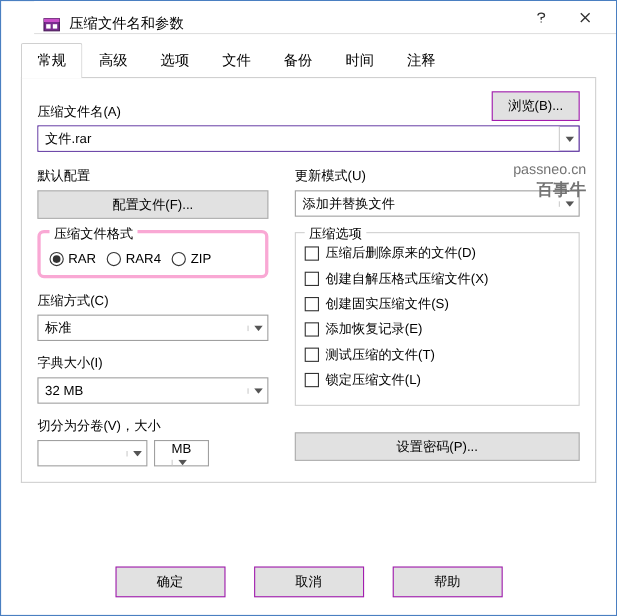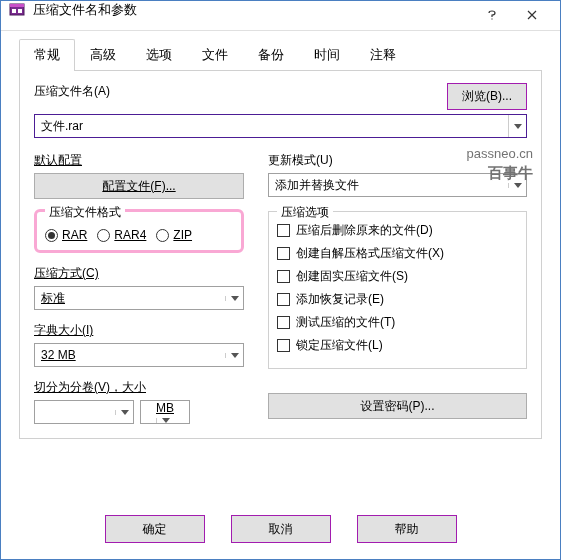--- a/index.html
+++ b/index.html
@@ -1,38 +1,38 @@
 <!DOCTYPE html>
 <html><head>
 <meta charset="utf-8">
 <style>
 * { box-sizing: border-box; margin: 0; padding: 0; font-family: "Microsoft YaHei", "Segoe UI", sans-serif; font-size: 12px; }
 body { background: #fff; }
 .window { width: 561px; height: 560px; border: 1px solid #4a7fc1; background: #fff; display: flex; flex-direction: column; }
-.titlebar { height: 30px; background: #fff; display: flex; align-items: flex-start; padding: 0 8px; border-bottom: 1px solid #e0e0e0; }
+.titlebar { height: 30px; background: #fff; display: flex; align-items: flex-end; padding: 0 8px; border-bottom: 1px solid #e0e0e0; margin-left: 30px; }
 .titlebar .icon { width: 16px; height: 16px; margin-right: 8px; }
 .titlebar .title { flex: 1; font-size: 13px; }
 .titlebar .winbtn { width: 40px; height: 28px; display: flex; align-items: center; justify-content: center; color: #333; }
 .titlebar .winbtn svg { width: 10px; height: 10px; }
 .body { flex: 1; padding: 8px 18px 6px 18px; position: relative; }
 .tabs { display: flex; border-bottom: 1px solid #d0d0d0; position: relative; z-index: 2; }
 .tab { padding: 6px 14px; border: 1px solid transparent; border-bottom: none; cursor: pointer; font-size: 13px; }
 .tab.active { background: #fff; border-color: #d0d0d0; border-radius: 2px 2px 0 0; position: relative; }
 .tab.active::after { content: ""; position: absolute; left: 0; right: 0; bottom: -1px; height: 1px; background: #fff; }
 .panel { border: 1px solid #d0d0d0; border-top: none; padding: 12px 14px 14px 14px; position: relative; }
 
-.row-filename { display: flex; align-items: flex-start; gap: 20px; }
+.row-filename { display: flex; align-items: flex-end; gap: 20px; }
 .btn { background: #e1e1e1; border: 1px solid #a21caf; padding: 4px 10px; cursor: pointer; font-size: 12px; }
 .btn-browse { margin-left: auto; padding: 4px 14px; }
 .combo { display: flex; margin-top: 4px; border: 1px solid #4c1d95; height: 24px; }
 .combo input { flex: 1; border: none; padding: 0 6px; outline: none; font-size: 12px; }
 .combo .caret, .select .caret { width: 18px; display: flex; align-items: center; justify-content: center; border-left: 1px solid #ccc; }
 
 .cols { display: flex; gap: 24px; margin-top: 14px; }
-.col-l { width: 210px; text-decoration: underline; }
+.col-l { width: 210px; }
 .col-r { flex: 1; position: relative; }
 
 .section-label { margin-bottom: 4px; }
 .select { display: flex; border: 1px solid #a0a0a0; height: 24px; align-items: center; }
 .select .val { flex: 1; padding: 0 6px; }
 .btn-wide { width: 100%; height: 26px; display: flex; align-items: center; justify-content: center; background: #e1e1e1; border: 1px solid #adadad; cursor: pointer; }
 
 .group { border: 1px solid #d0d0d0; padding: 10px 8px 8px 8px; position: relative; margin-top: 10px; }
 .group > legend, .group-title { position: absolute; top: -8px; left: 8px; background: #fff; padding: 0 4px; font-size: 12px; }
 .group-highlight { border: 3px solid #f9a8d4; border-radius: 6px; padding: 10px 8px 8px 8px; position: relative; margin-top: 10px; }

